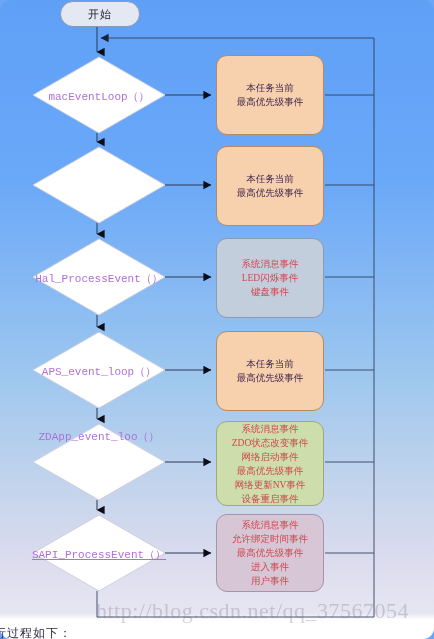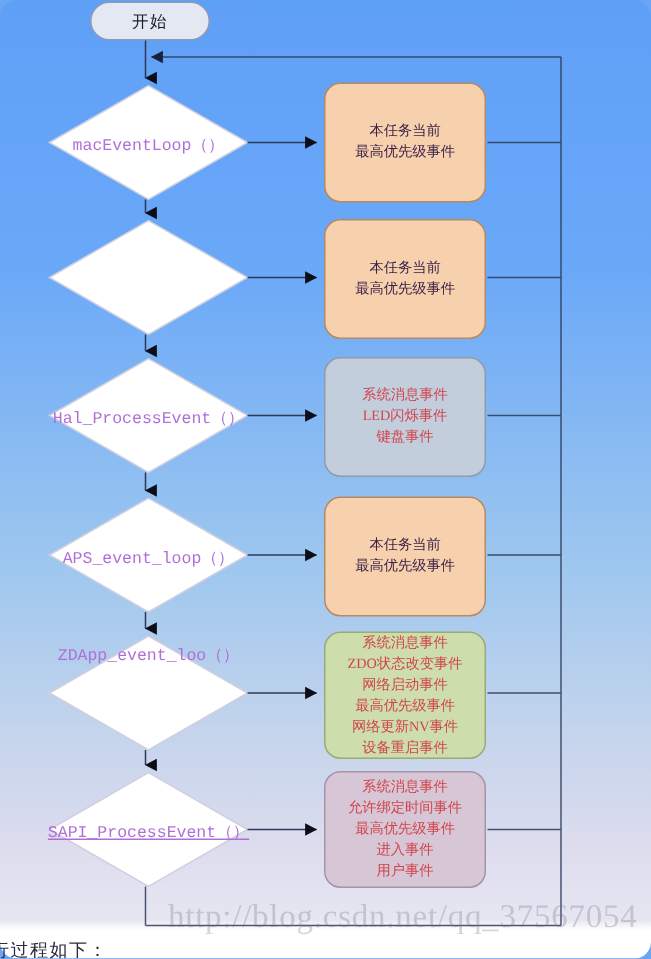--- a/index.html
+++ b/index.html
@@ -59,21 +59,20 @@
   .box .ln{display:block;white-space:nowrap;}
 
   .watermark{
     position:absolute;
     left:96px; top:598px;
     font-family:"Liberation Serif", serif;
     font-size:22px;
     color:rgba(120,110,135,0.30);
     white-space:nowrap;
     letter-spacing:0.5px;
-    padding-left:16px;
   }
   .bottomtext{
     position:absolute;
     left:-6px; top:625px;
     font-size:12px;
     color:#2a2a40;
     white-space:nowrap;
     letter-spacing:1px;
   }
 </style>

